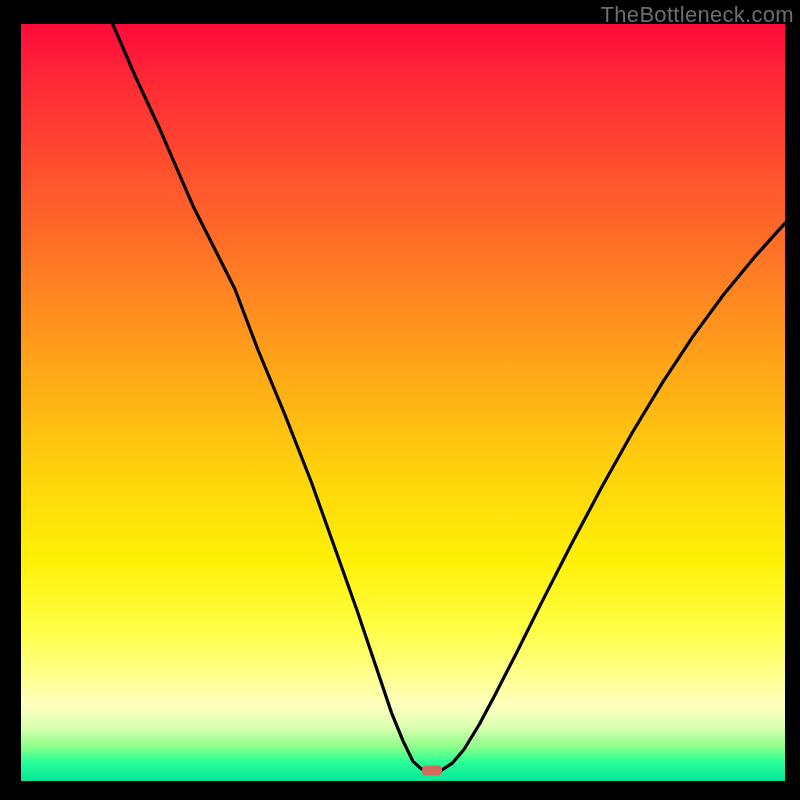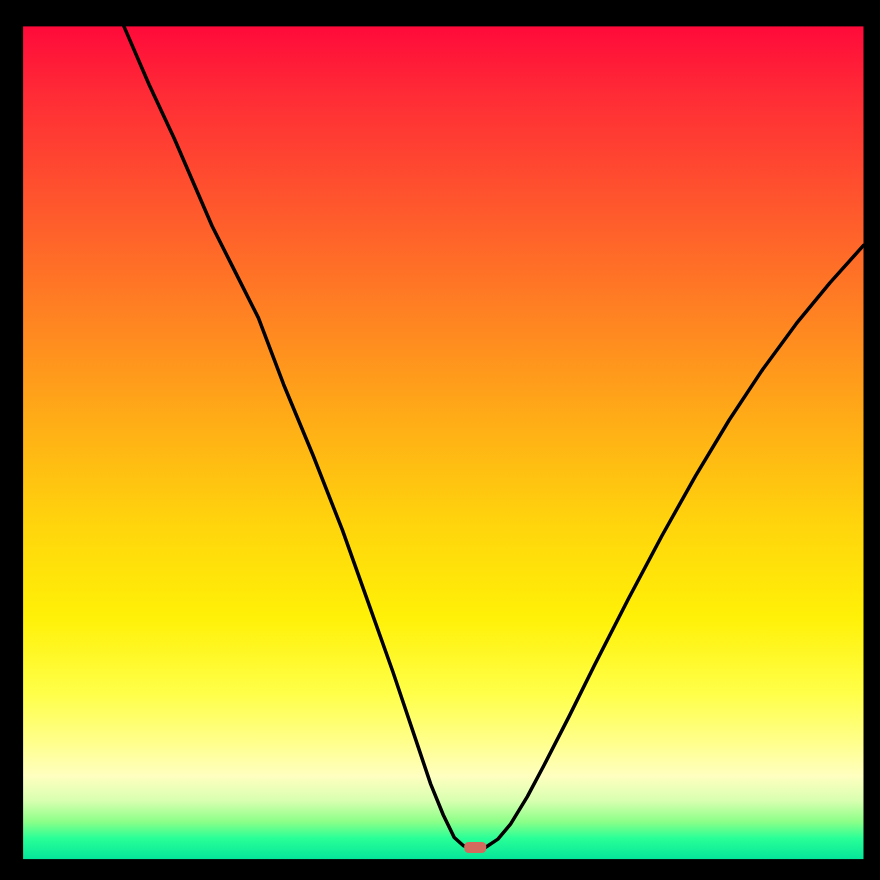--- a/index.html
+++ b/index.html
@@ -68,19 +68,20 @@
   }
   .marker {
     fill: #d36a5e;
     stroke: none;
   }
 </style>
 </head>
 <body>
 
 <div class="frame">
+  <div class="watermark">TheBottleneck.com</div>
   <div class="plot">
     <svg viewBox="0 0 764 757" preserveAspectRatio="none">
       <path id="bottleneck-curve" class="curve" d="M91.68 0.00 L114.60 52.99 L137.52 102.20 L171.90 181.68 L191.00 219.53 L213.92 264.95 L236.84 325.51 L263.58 389.86 L290.32 457.99 L313.24 522.33 L336.16 586.67 L359.08 654.80 L370.54 688.87 L382.00 716.88 L391.93 737.32 L400.34 744.89 L407.98 746.40 L420.20 746.40 L431.66 738.83 L443.12 725.21 L458.40 700.23 L473.68 671.46 L496.60 626.80 L519.52 580.62 L550.08 520.82 L580.64 463.28 L611.20 408.78 L641.76 358.06 L672.32 311.88 L702.88 270.25 L733.44 233.16 L764.00 199.09"></path>
       <rect id="bottleneck-marker" class="marker" rx="4" ry="4" width="20" height="10" x="401.03" y="741.40"></rect>
     </svg>
   </div>
 </div>
 
 </body></html>

